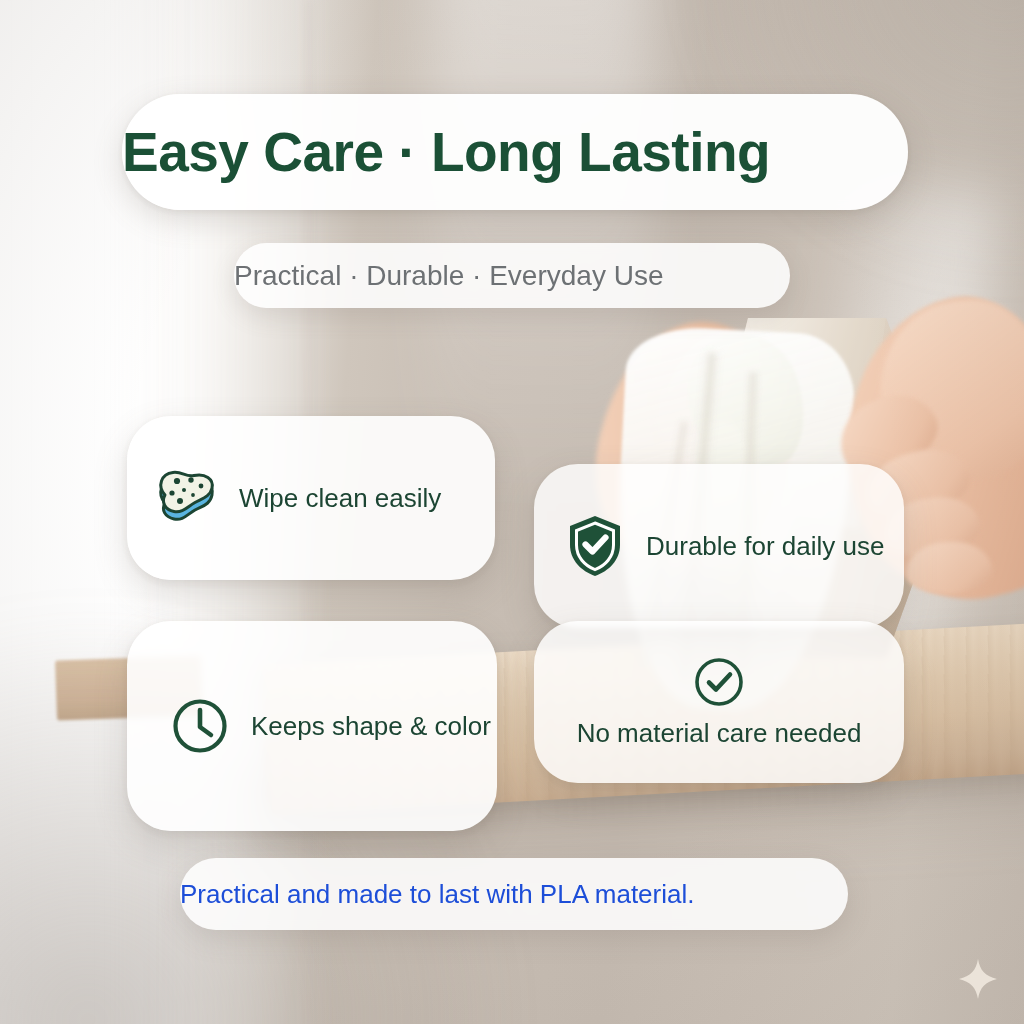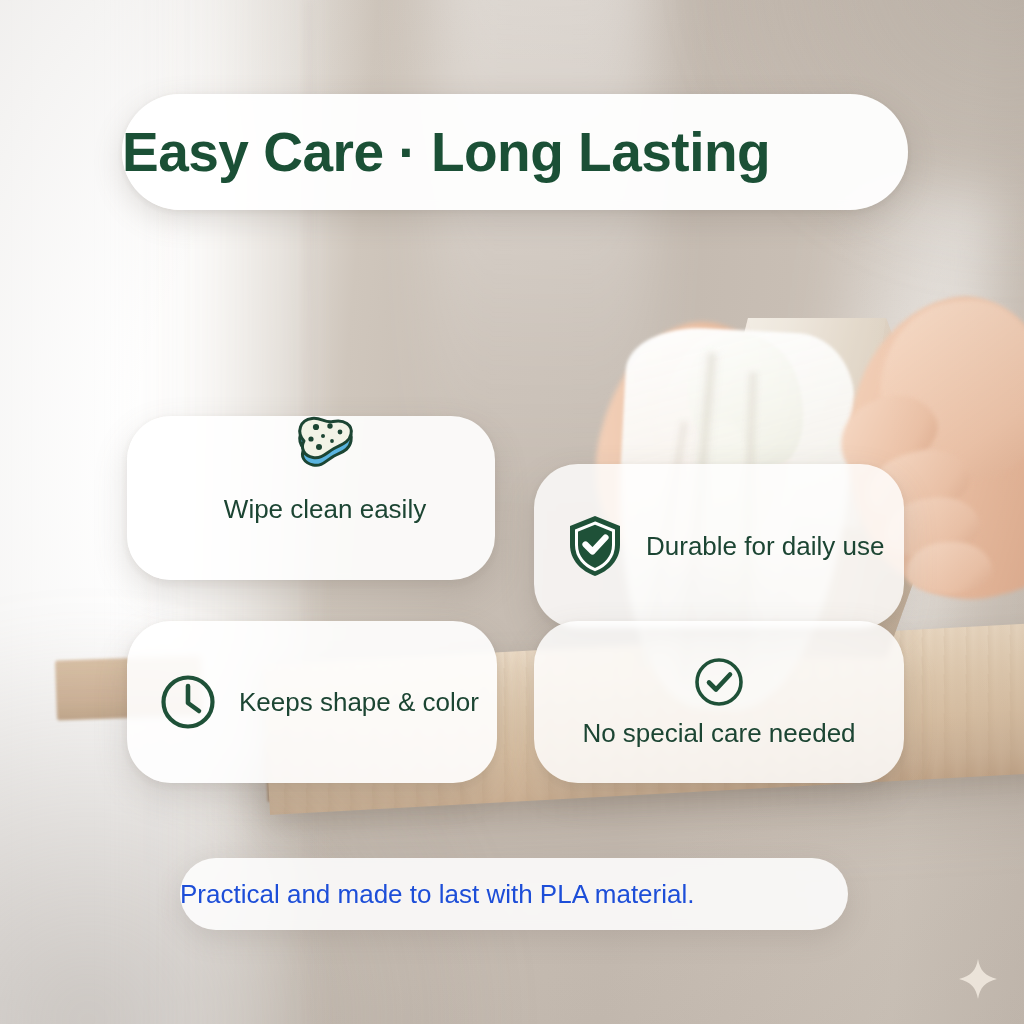--- a/index.html
+++ b/index.html
@@ -255,24 +255,24 @@
     border-radius:44px;
     box-shadow:0 14px 34px rgba(108,98,90,.20), 0 3px 8px rgba(108,98,90,.10);
     display:flex; align-items:center;
     backdrop-filter:blur(3px);
   }
   .card .icon{ flex:0 0 auto; display:flex; align-items:center; justify-content:center; }
   .card .label{
     font-size:26px; color:#1c4533; font-weight:400; white-space:nowrap;
   }
 
-  #card-wipe{ left:127px;  top:416px; width:368px; height:164px; padding-left:28px; gap:22px;flex-direction:column; }
+  #card-wipe{ left:127px;  top:416px; width:368px; height:164px; padding-left:28px; gap:22px; }
   #card-durable{ left:534px; top:416px; width:370px; height:164px; padding-left:32px; gap:22px;
                  background:rgba(255,255,255,.80);margin-top:48px; }
-  #card-keeps{ left:127px;  top:621px; width:370px; height:162px; padding-left:32px; gap:22px; }
+  #card-keeps{ left:127px;  top:621px; width:370px; height:210px; padding-left:44px; gap:22px; }
   #card-nocare{ left:534px; top:621px; width:370px; height:162px;
                  background:rgba(255,255,255,.82);
                  flex-direction:column; justify-content:center; gap:10px; padding:0; }
   #card-nocare .label{ font-size:26px; }
 
   #caption-pill{
     left:180px; top:858px; width:668px; height:72px;
     background:rgba(255,255,255,.86);
     box-shadow:0 9px 26px rgba(110,100,92,.17);
   }
@@ -350,20 +350,23 @@
   <div class="bg-shadow-bl"></div>
   <div class="photo-soft"></div>
 </div>
 
 <div id="overlay">
 
   <div class="pill" id="title-pill">
     <span id="title-text">Easy Care · Long Lasting</span>
   </div>
 
+  <div class="pill" id="subtitle-pill">
+    <span id="subtitle-text">Practical · Durable · Everyday Use</span>
+  </div>
 
   <div class="card" id="card-wipe">
     <span class="icon">
       <svg width="62" height="56" viewBox="0 0 62 56" xmlns="http://www.w3.org/2000/svg">
         <path d="M10 33 C2 24 6 10 18 8 C27 6.5 31 13 39 11 C50 8 59 15 57 25 C55 35 47 36 40 40 C32 44.5 28 51 19 49 C10 47 6 40 10 33 Z" fill="#5ab4e0" stroke="#1c4533" stroke-width="3" stroke-linejoin="round"></path>
         <path d="M10 25 C2 16 6 4 18 2.5 C27 1.2 31 7.5 39 5.5 C50 3 59 9 57 18 C55 27 47 28.5 40 32.5 C32 37 28 43 19 41.5 C10 40 6 32 10 25 Z" fill="#f2f3e6" stroke="#1c4533" stroke-width="3" stroke-linejoin="round"></path>
         <circle cx="22" cy="11" r="3.1" fill="#1c4533"></circle>
         <circle cx="36" cy="10" r="2.7" fill="#1c4533"></circle>
         <circle cx="46" cy="16" r="2.4" fill="#1c4533"></circle>
         <circle cx="17" cy="23" r="2.6" fill="#1c4533"></circle>
@@ -396,21 +399,21 @@
     <span class="label">Keeps shape &amp; color</span>
   </div>
 
   <div class="card" id="card-nocare">
     <span class="icon">
       <svg width="52" height="52" viewBox="0 0 52 52" xmlns="http://www.w3.org/2000/svg">
         <circle cx="26" cy="26" r="22" fill="none" stroke="#1f5138" stroke-width="3.6"></circle>
         <path d="M16 26.5 L23 33.5 L37 18.5" fill="none" stroke="#1f5138" stroke-width="4.6" stroke-linecap="round" stroke-linejoin="round"></path>
       </svg>
     </span>
-    <span class="label">No special care needed</span>
+    <span class="label">No material care needed</span>
   </div>
 
   <div class="pill" id="caption-pill">
     <span id="caption-text">Practical and made to last with PLA material.</span>
   </div>
 
   <div id="sparkle">
     <svg width="40" height="42" viewBox="0 0 40 42" xmlns="http://www.w3.org/2000/svg">
       <path d="M20 1 C21.8 12.5 27.5 18.3 39 21 C27.5 23.7 21.8 29.5 20 41 C18.2 29.5 12.5 23.7 1 21 C12.5 18.3 18.2 12.5 20 1 Z" fill="#f3ece2" opacity="0.95"></path>
     </svg>

